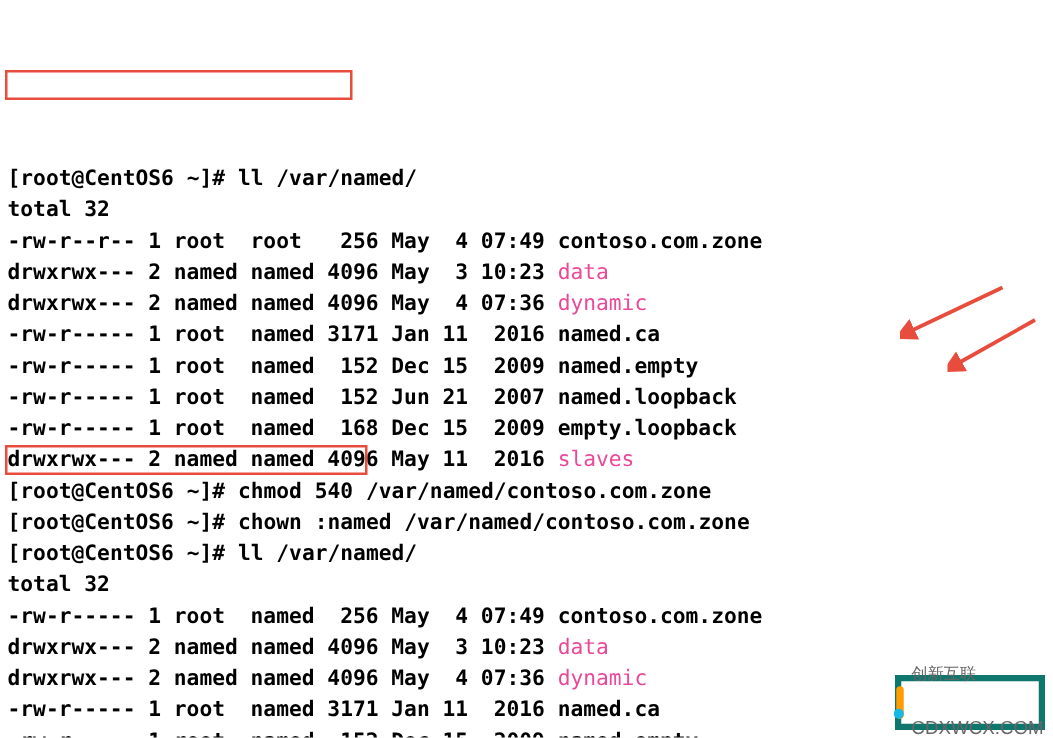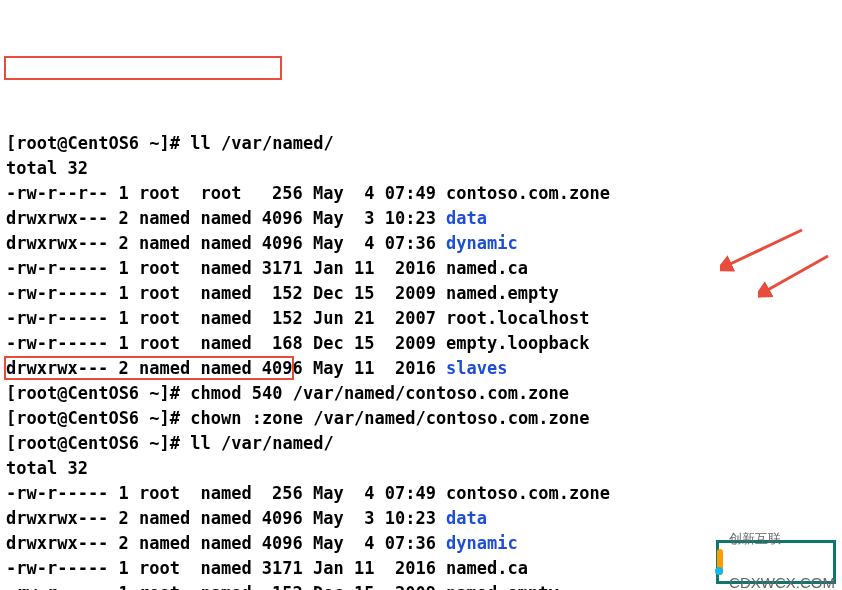--- a/index.html
+++ b/index.html
@@ -10,37 +10,37 @@
       line-height: 25px;
       background: #ffffff;
       color: #000000;
       white-space: pre;
       position: relative;
       width: 842px;
       height: 590px;
       overflow: hidden;
     }
     .term { padding: 6px 6px; }
-    .dir { color: #1d4ed8; font-weight: 700; }
+    .dir { color: #ec4899; font-weight: 400; }
     .highlight-box {
       border: 2px solid #e74c3c;
       position: absolute;
       pointer-events: none;
     }
     .arrow {
       position: absolute;
       pointer-events: none;
     }
     .watermark {
       position: absolute;
       right: 6px;
       bottom: 6px;
       width: 120px;
       height: 44px;
-      border: 3px solid #0f766e;
+      border: 5px solid #0f766e;
       background: rgba(255,255,255,0.85);
       display: flex;
       align-items: center;
       justify-content: center;
       gap: 6px;
       font-size: 13px;
       color: #666;
       font-family: sans-serif;
     }
     .watermark .logo-shape {
@@ -62,25 +62,25 @@
 
 
 <div class="term">
 <span><span>[</span><span>root</span><span>@</span><span>CentOS6</span> <span>~</span><span>]</span><span>#</span></span> <span>ll /var/named/</span>
 <span>total 32</span>
 <span id="list1"><span>-rw-r--r-- 1 root  root   256 May  4 07:49 <span>contoso.com.zone</span></span>
 <span>drwxrwx--- 2 named named 4096 May  3 10:23 <span class="dir">data</span></span>
 <span>drwxrwx--- 2 named named 4096 May  4 07:36 <span class="dir">dynamic</span></span>
 <span>-rw-r----- 1 root  named 3171 Jan 11  2016 <span>named.ca</span></span>
 <span>-rw-r----- 1 root  named  152 Dec 15  2009 <span>named.empty</span></span>
-<span>-rw-r----- 1 root  named  152 Jun 21  2007 <span>root.localhost</span></span>
+<span>-rw-r----- 1 root  named  152 Jun 21  2007 <span>named.loopback</span></span>
 <span>-rw-r----- 1 root  named  168 Dec 15  2009 <span>empty.loopback</span></span>
 <span>drwxrwx--- 2 named named 4096 May 11  2016 <span class="dir">slaves</span></span></span>
 <span><span>[</span><span>root</span><span>@</span><span>CentOS6</span> <span>~</span><span>]</span><span>#</span></span> <span>chmod 540 /var/named/contoso.com.zone</span>
-<span><span>[</span><span>root</span><span>@</span><span>CentOS6</span> <span>~</span><span>]</span><span>#</span></span> <span>chown :zone /var/named/contoso.com.zone</span>
+<span><span>[</span><span>root</span><span>@</span><span>CentOS6</span> <span>~</span><span>]</span><span>#</span></span> <span>chown :named /var/named/contoso.com.zone</span>
 <span><span>[</span><span>root</span><span>@</span><span>CentOS6</span> <span>~</span><span>]</span><span>#</span></span> <span>ll /var/named/</span>
 <span>total 32</span>
 <span id="list2"><span>-rw-r----- 1 root  named  256 May  4 07:49 <span>contoso.com.zone</span></span>
 <span>drwxrwx--- 2 named named 4096 May  3 10:23 <span class="dir">data</span></span>
 <span>drwxrwx--- 2 named named 4096 May  4 07:36 <span class="dir">dynamic</span></span>
 <span>-rw-r----- 1 root  named 3171 Jan 11  2016 <span>named.ca</span></span>
 <span>-rw-r----- 1 root  named  152 Dec 15  2009 <span>named.empty</span></span>
 
 
 </span>

